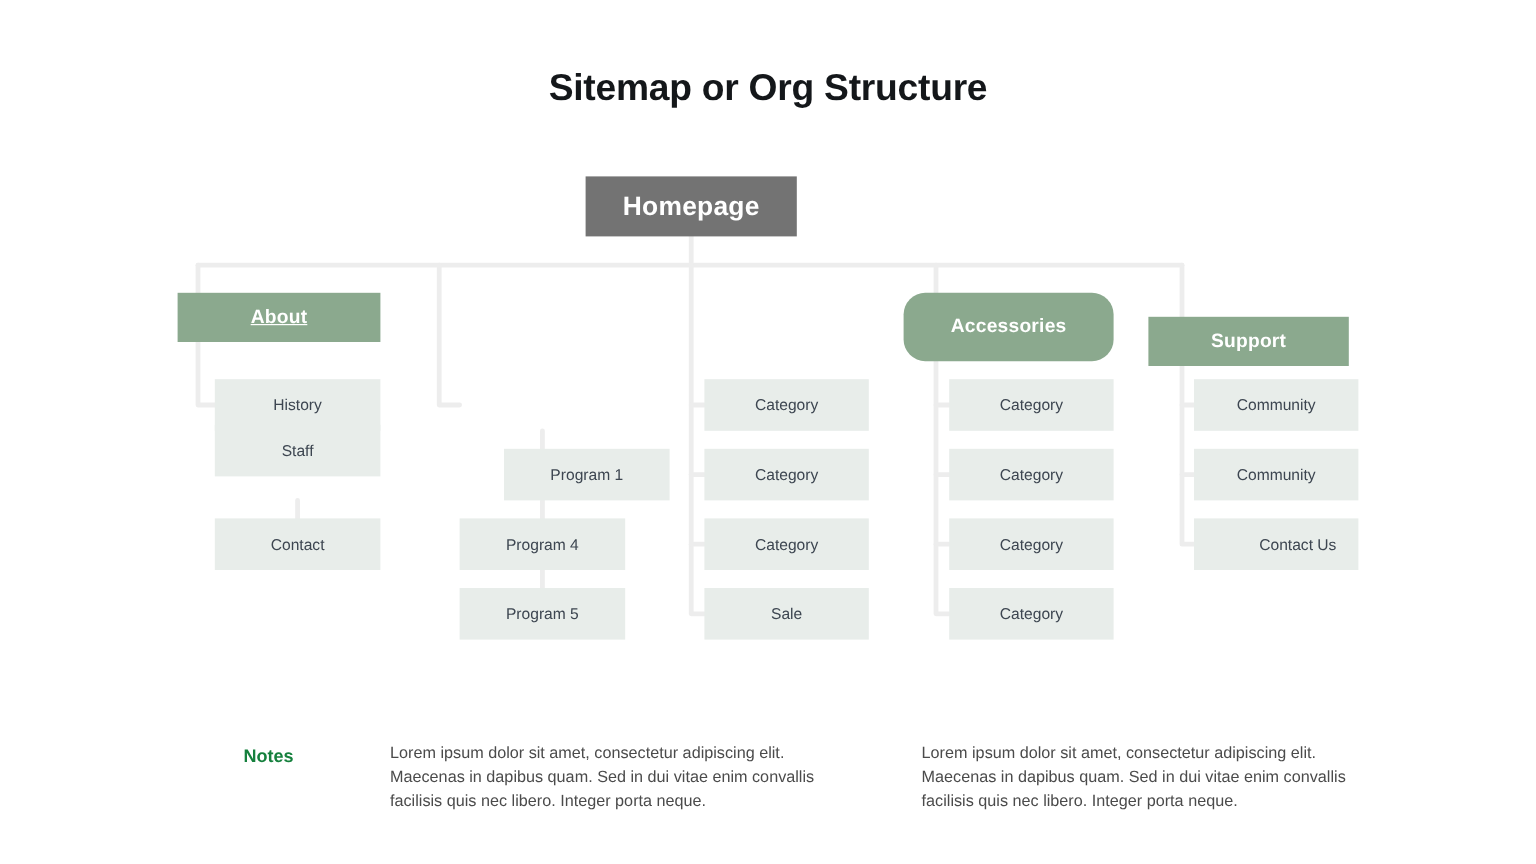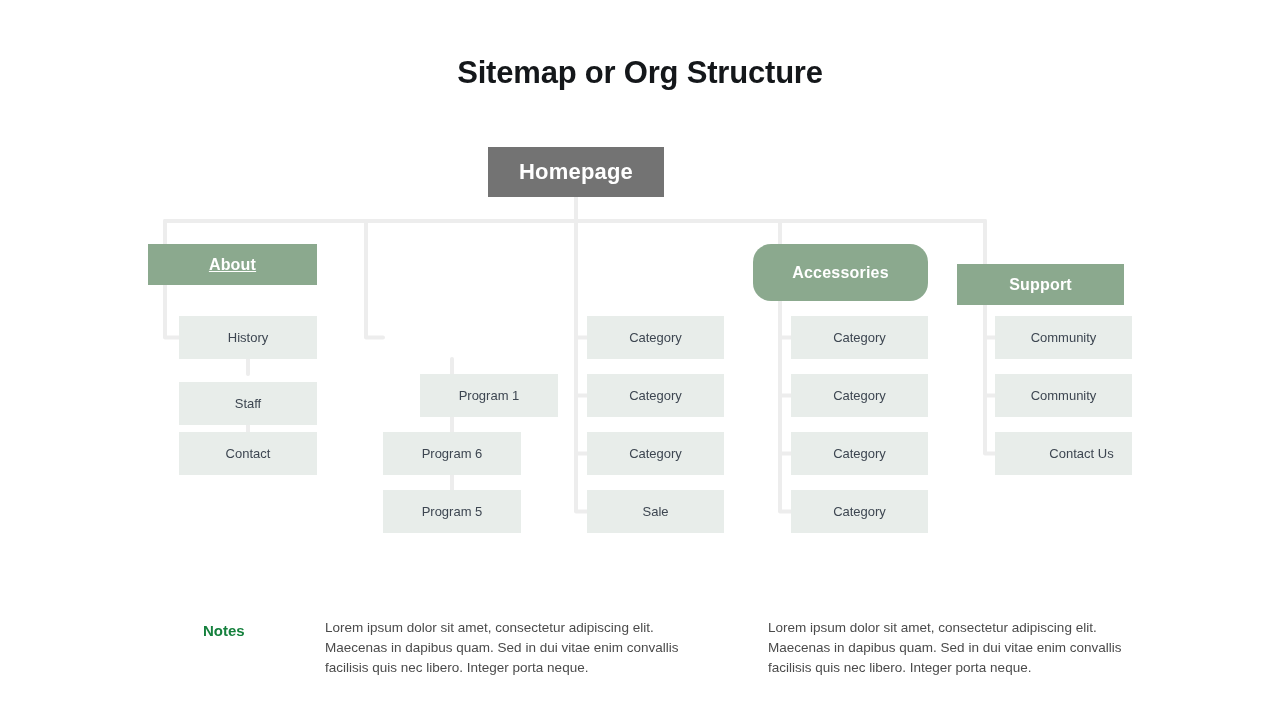--- a/index.html
+++ b/index.html
@@ -133,31 +133,31 @@
       <path d="M 985 337.5 L 995 337.5" fill="none" stroke="#ededed" stroke-width="4" stroke-linecap="round" stroke-linejoin="round"></path>
       <path d="M 985 395.5 L 995 395.5" fill="none" stroke="#ededed" stroke-width="4" stroke-linecap="round" stroke-linejoin="round"></path>
     </svg>
 
 <div class="node node-section" style="left: 148px; top: 244px; width: 169px; height: 41px; text-decoration: underline;">
       <span>About</span>
     </div>
     <div class="node node-leaf" style="left: 179px; top: 316px; width: 138px; height: 43px; text-align: right;">
       <span>History</span>
     </div>
-    <div class="node node-leaf" style="left: 179px; top: 382px; width: 138px; height: 43px; align-items: center;">
+    <div class="node node-leaf" style="left: 179px; top: 354px; width: 138px; height: 43px; align-items: center;">
       <span>Staff</span>
     </div>
     <div class="node node-leaf" style="left: 179px; top: 432px; width: 138px; height: 43px;">
       <span>Contact</span>
     </div>
     <div class="node node-leaf" style="left: 383px; top: 374px; width: 138px; height: 43px; margin-left: 37px;">
       <span>Program 1</span>
     </div>
     <div class="node node-leaf" style="left: 383px; top: 432px; width: 138px; height: 43px;">
-      <span>Program 6</span>
+      <span>Program 4</span>
     </div>
     <div class="node node-leaf" style="left: 383px; top: 490px; width: 138px; height: 43px;">
       <span>Program 5</span>
     </div>
     <div class="node node-leaf" style="left: 587px; top: 316px; width: 137px; height: 43px;">
       <span>Category</span>
     </div>
     <div class="node node-leaf" style="left: 587px; top: 374px; width: 137px; height: 43px;">
       <span>Category</span>
     </div>

